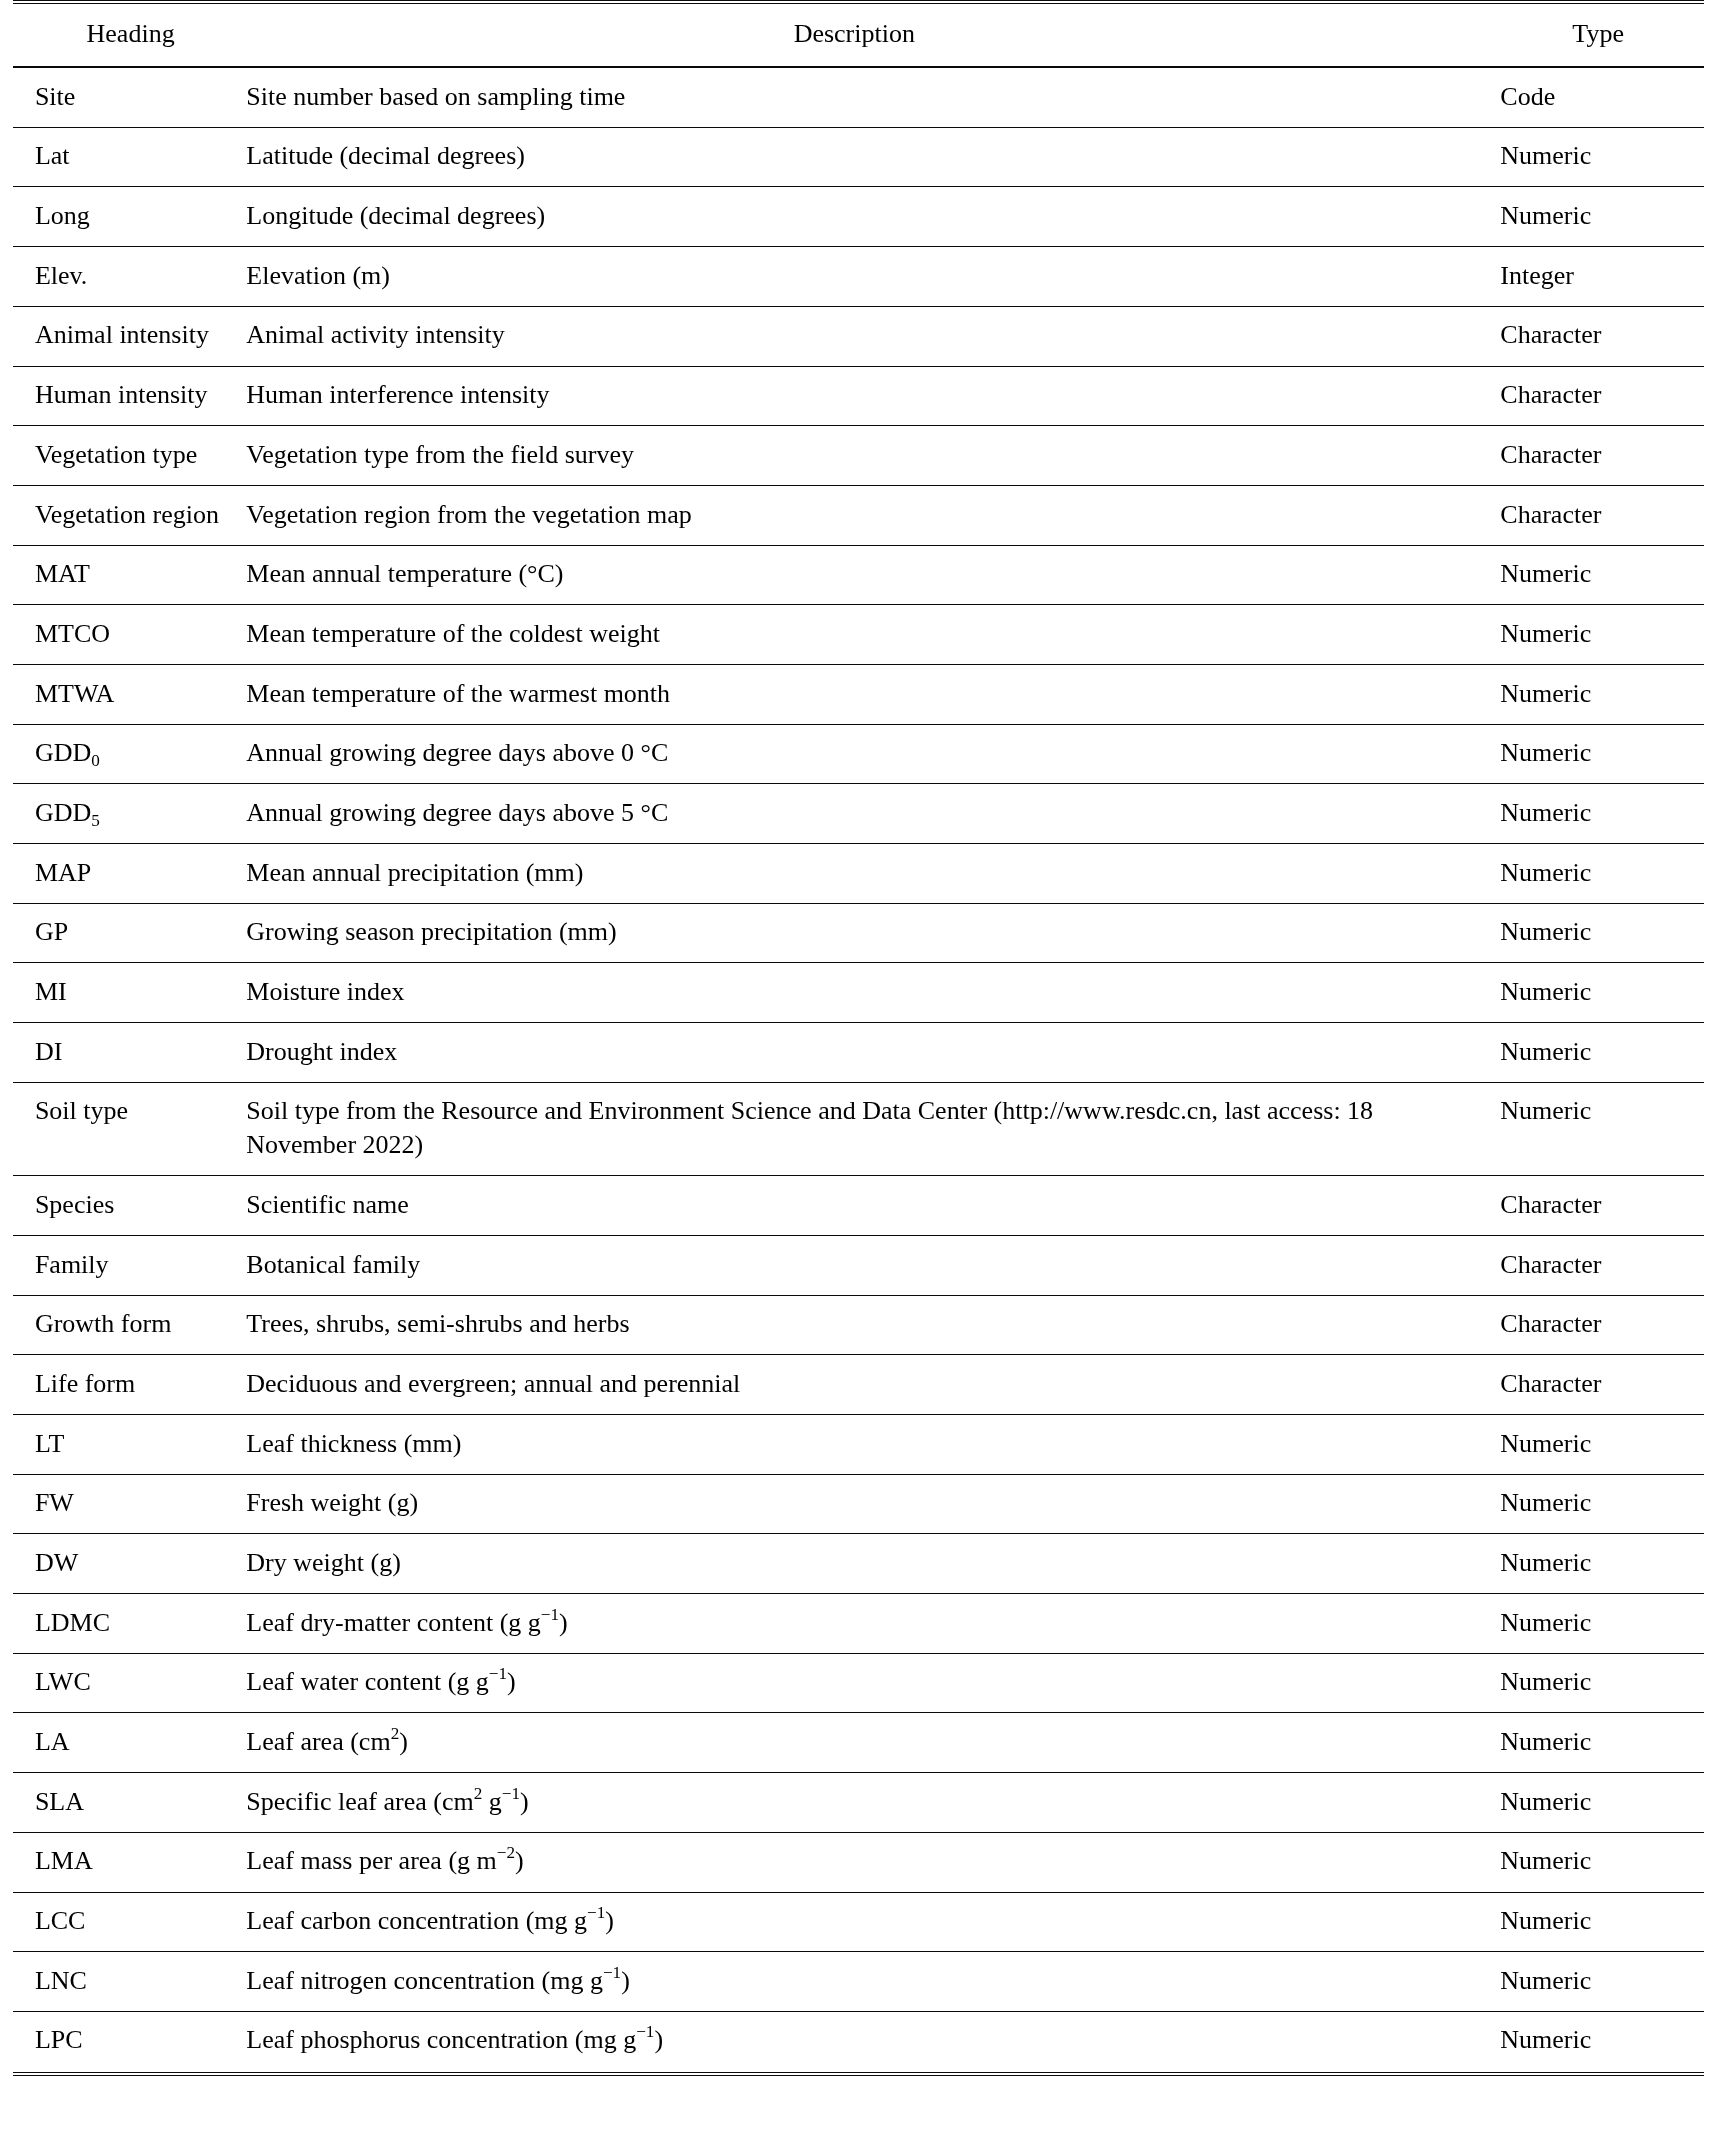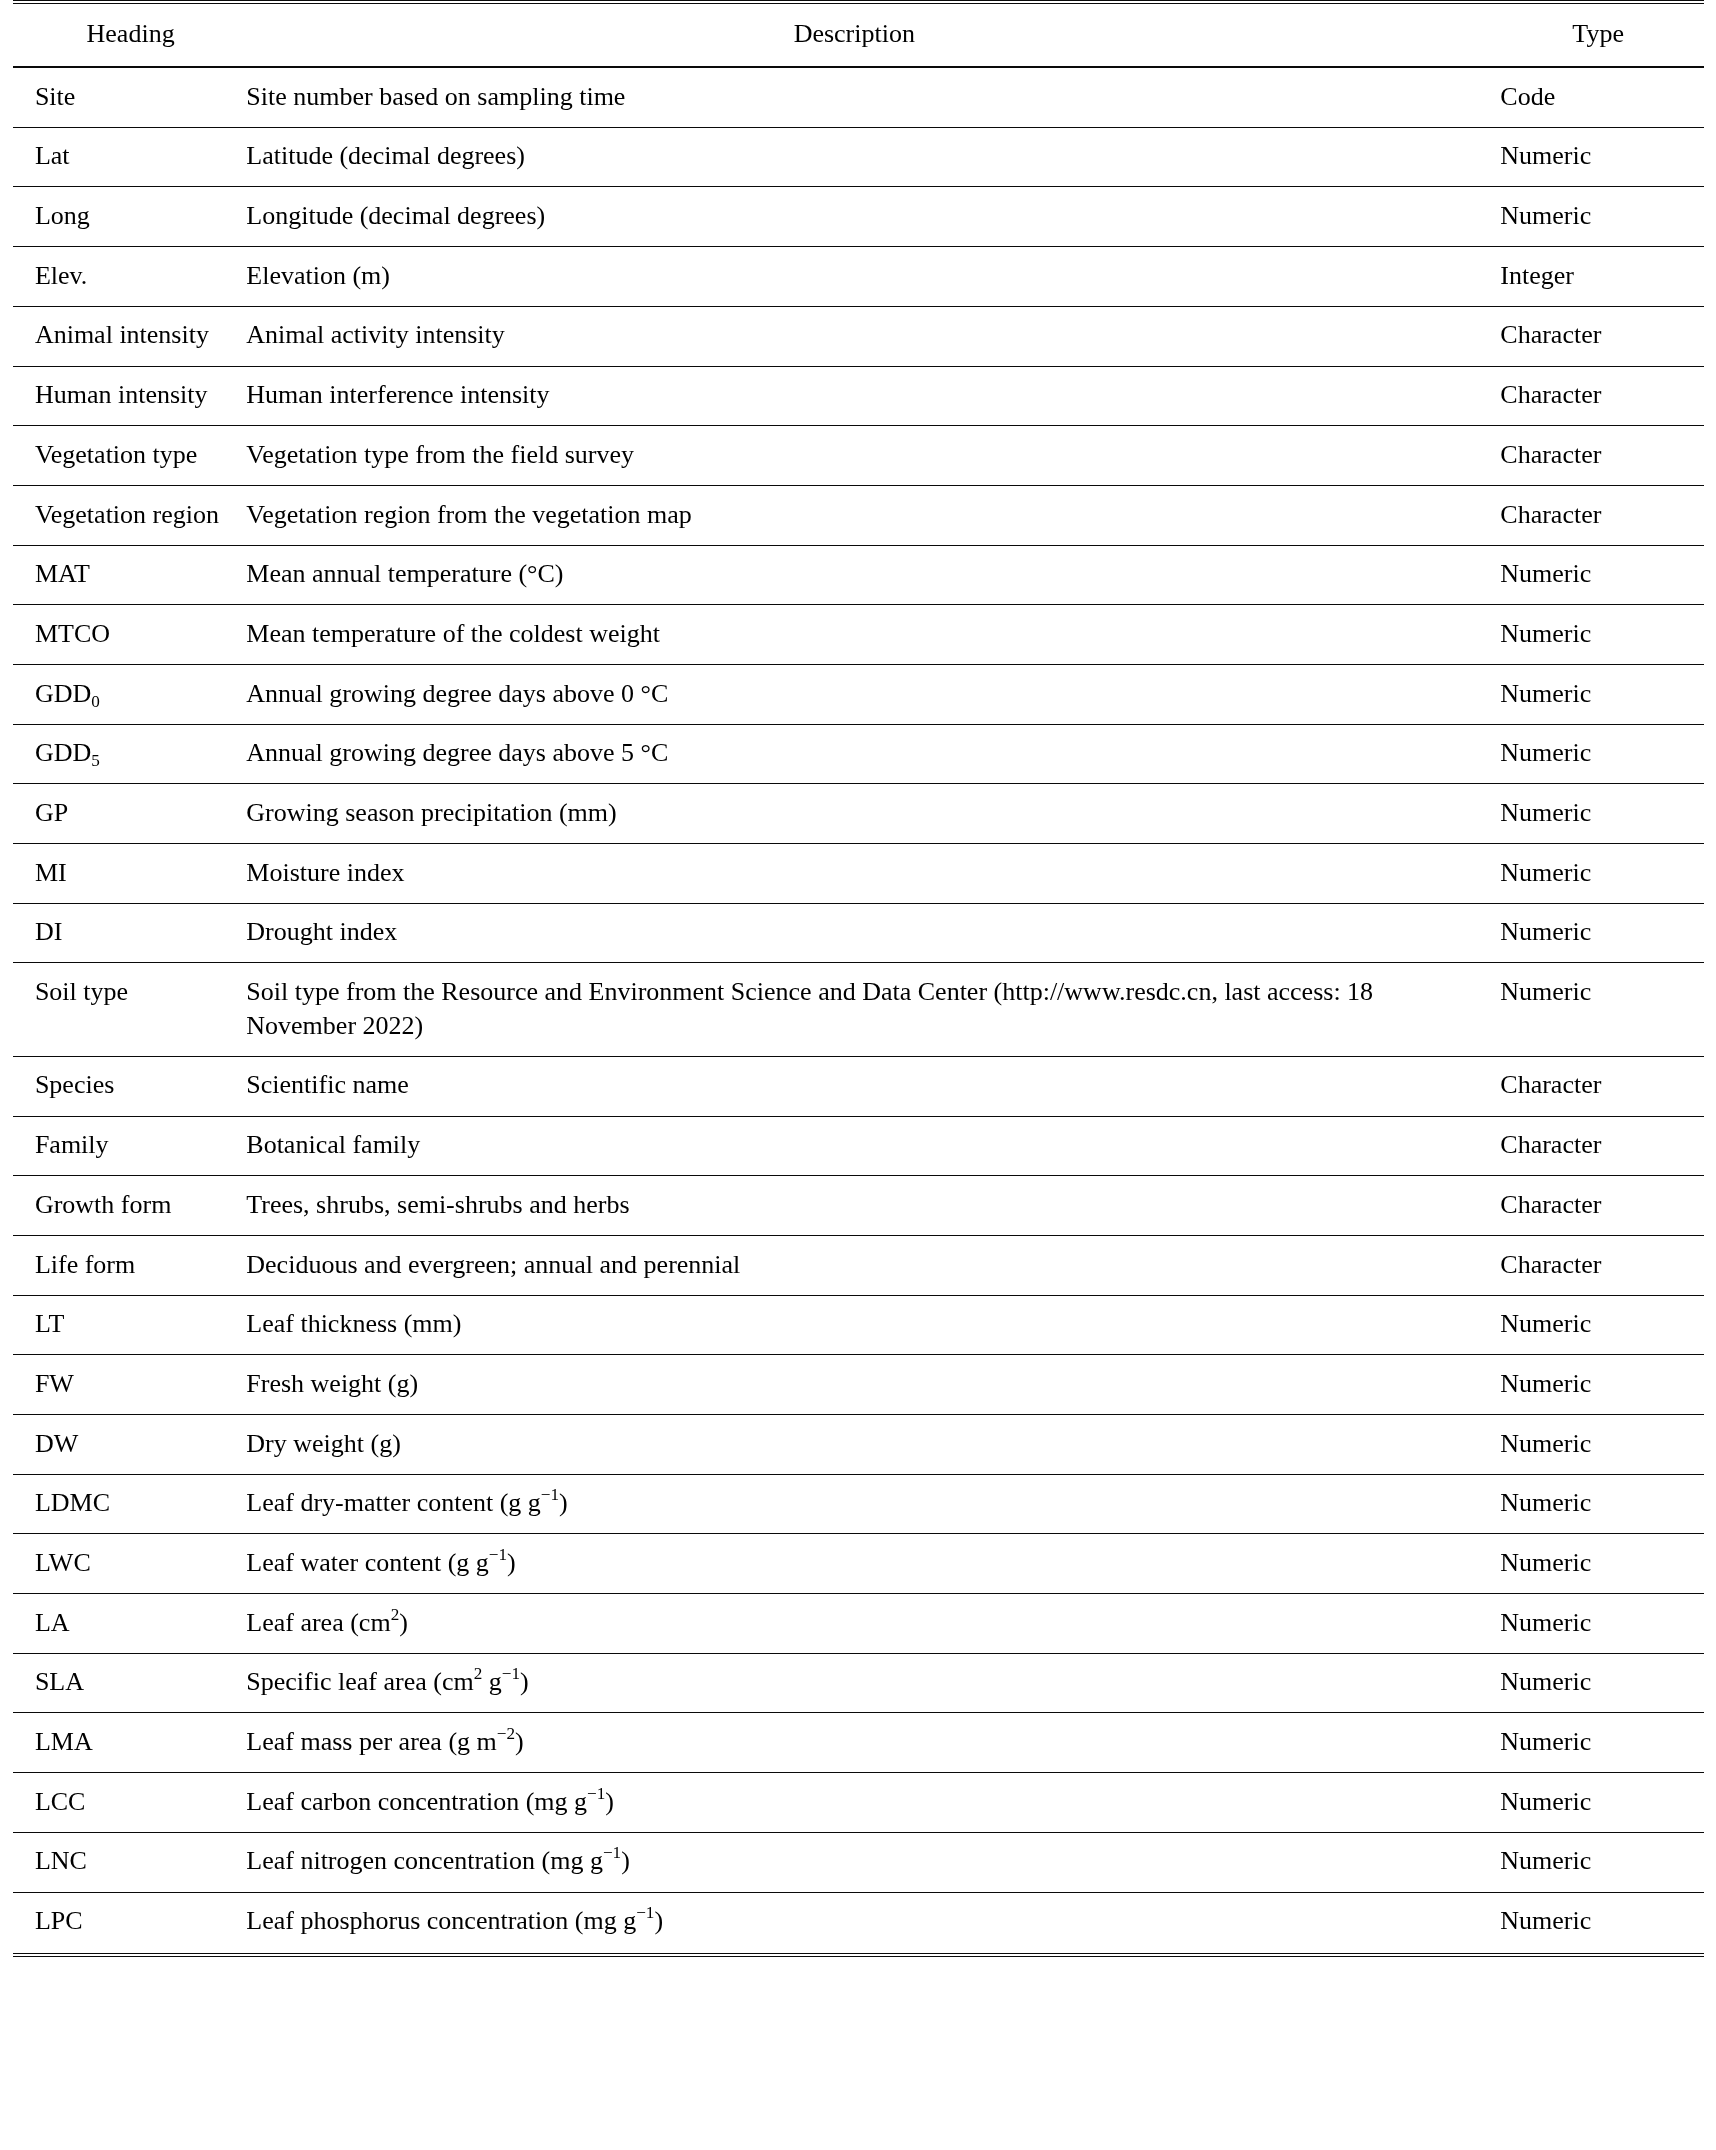--- a/index.html
+++ b/index.html
@@ -143,27 +143,37 @@
           <td class="col-heading">MAT</td>
           <td class="col-desc">Mean annual temperature (°C)</td>
           <td class="col-type">Numeric</td>
         </tr>
         <tr>
           <td class="col-heading">MTCO</td>
           <td class="col-desc">Mean temperature of the coldest weight</td>
           <td class="col-type">Numeric</td>
         </tr>
         <tr>
+          <td class="col-heading">MTWA</td>
+          <td class="col-desc">Mean temperature of the warmest month</td>
+          <td class="col-type">Numeric</td>
+        </tr>
+        <tr>
           <td class="col-heading">GDD<sub>0</sub></td>
           <td class="col-desc">Annual growing degree days above 0 °C</td>
           <td class="col-type">Numeric</td>
         </tr>
         <tr>
           <td class="col-heading">GDD<sub>5</sub></td>
           <td class="col-desc">Annual growing degree days above 5 °C</td>
+          <td class="col-type">Numeric</td>
+        </tr>
+        <tr>
+          <td class="col-heading">MAP</td>
+          <td class="col-desc">Mean annual precipitation (mm)</td>
           <td class="col-type">Numeric</td>
         </tr>
         <tr>
           <td class="col-heading">GP</td>
           <td class="col-desc">Growing season precipitation (mm)</td>
           <td class="col-type">Numeric</td>
         </tr>
         <tr>
           <td class="col-heading">MI</td>
           <td class="col-desc">Moisture index</td>

